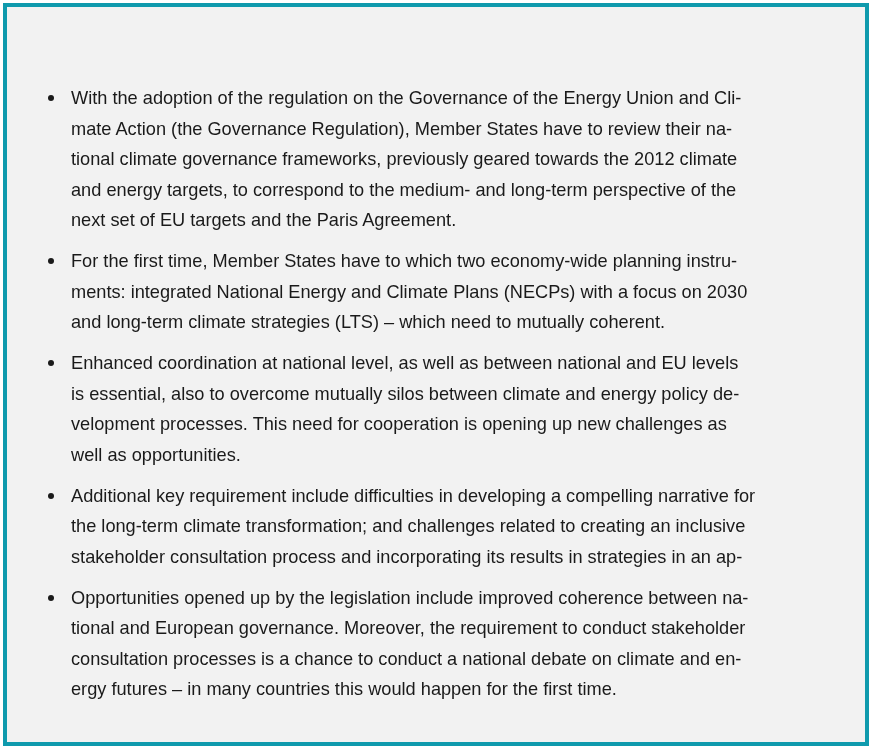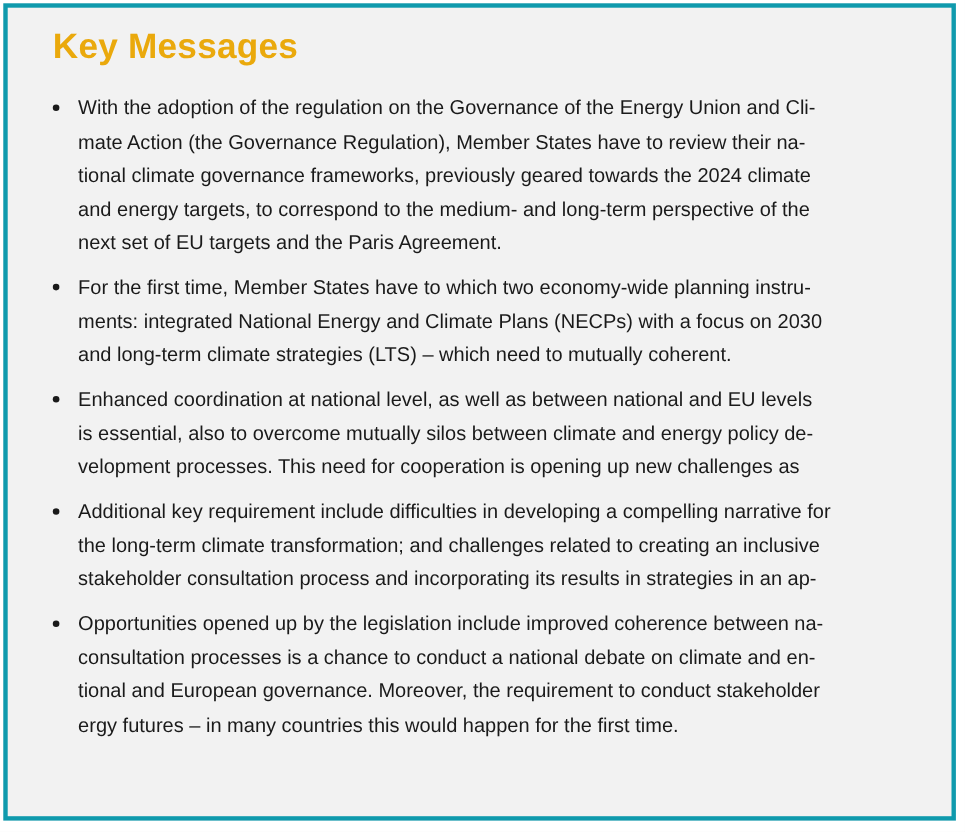--- a/index.html
+++ b/index.html
@@ -39,49 +39,49 @@
     width: 6px; height: 6px; border-radius: 50%;
     background: #1a1a1a;
   }
   li.item .line { display: block; white-space: nowrap; }
   li.item + li.item { margin-top: 10.5px; }
 </style>
 </head>
 <body>
 
 <div class="box">
-  <h1 class="title">Key Messages</h1>
   <ul class="items">
     <li class="item">
       <span class="bullet"></span>
       <span class="line">With the adoption of the regulation on the Governance of the Energy Union and Cli-</span>
       <span class="line">mate Action (the Governance Regulation), Member States have to review their na-</span>
-      <span class="line">tional climate governance frameworks, previously geared towards the 2024 climate</span>
+      <span class="line">tional climate governance frameworks, previously geared towards the 2012 climate</span>
       <span class="line">and energy targets, to correspond to the medium- and long-term perspective of the</span>
       <span class="line">next set of EU targets and the Paris Agreement.</span>
     </li>
     <li class="item">
       <span class="bullet"></span>
       <span class="line">For the first time, Member States have to which two economy-wide planning instru-</span>
       <span class="line">ments: integrated National Energy and Climate Plans (NECPs) with a focus on 2030</span>
       <span class="line">and long-term climate strategies (LTS) – which need to mutually coherent.</span>
     </li>
     <li class="item">
       <span class="bullet"></span>
       <span class="line">Enhanced coordination at national level, as well as between national and EU levels</span>
       <span class="line">is essential, also to overcome mutually silos between climate and energy policy de-</span>
       <span class="line">velopment processes. This need for cooperation is opening up new challenges as</span>
+      <span class="line">well as opportunities.</span>
     </li>
     <li class="item">
       <span class="bullet"></span>
       <span class="line">Additional key requirement include difficulties in developing a compelling narrative for</span>
       <span class="line">the long-term climate transformation; and challenges related to creating an inclusive</span>
       <span class="line">stakeholder consultation process and incorporating its results in strategies in an ap-</span>
     </li>
     <li class="item">
       <span class="bullet"></span>
       <span class="line">Opportunities opened up by the legislation include improved coherence between na-</span>
+      <span class="line">tional and European governance. Moreover, the requirement to conduct stakeholder</span>
       <span class="line">consultation processes is a chance to conduct a national debate on climate and en-</span>
-      <span class="line">tional and European governance. Moreover, the requirement to conduct stakeholder</span>
       <span class="line">ergy futures – in many countries this would happen for the first time.</span>
     </li>
   </ul>
 </div>
 
 </body></html>

